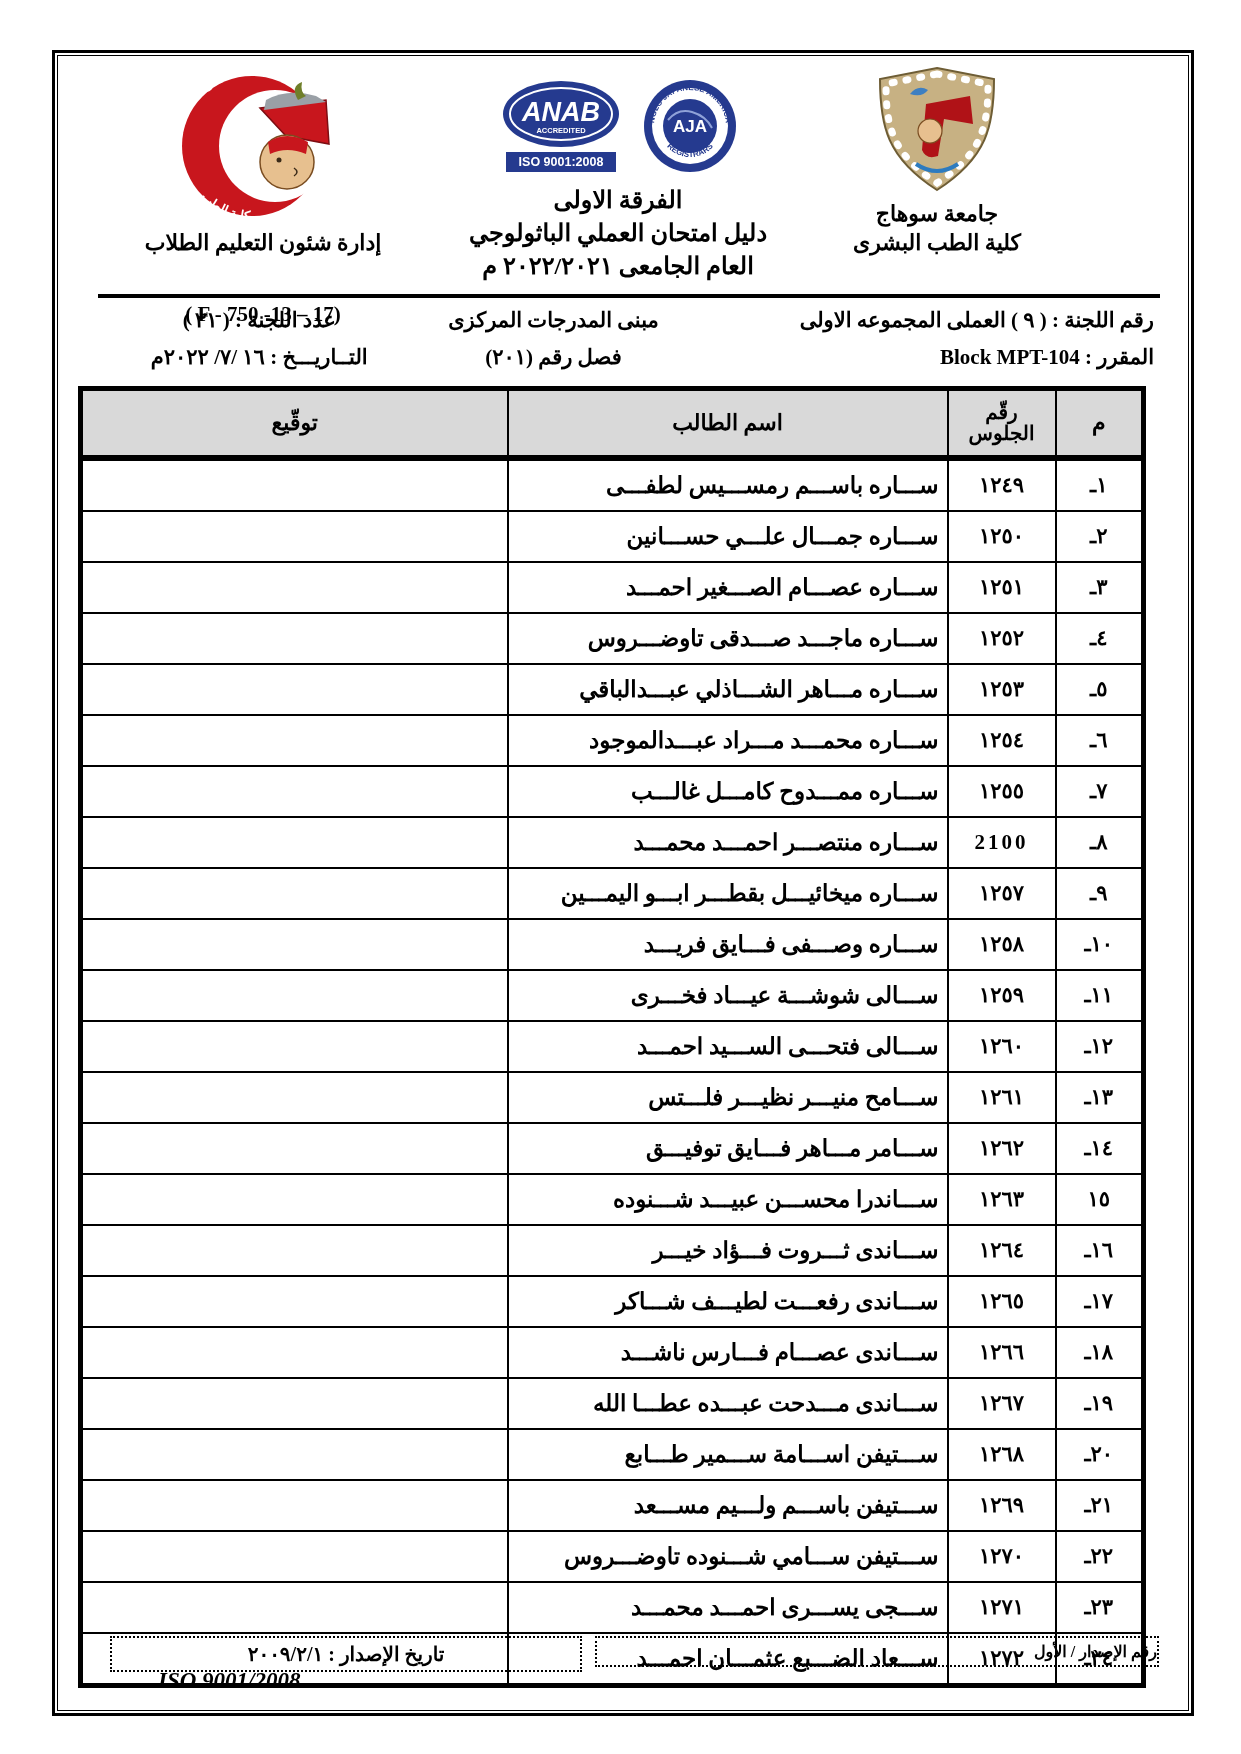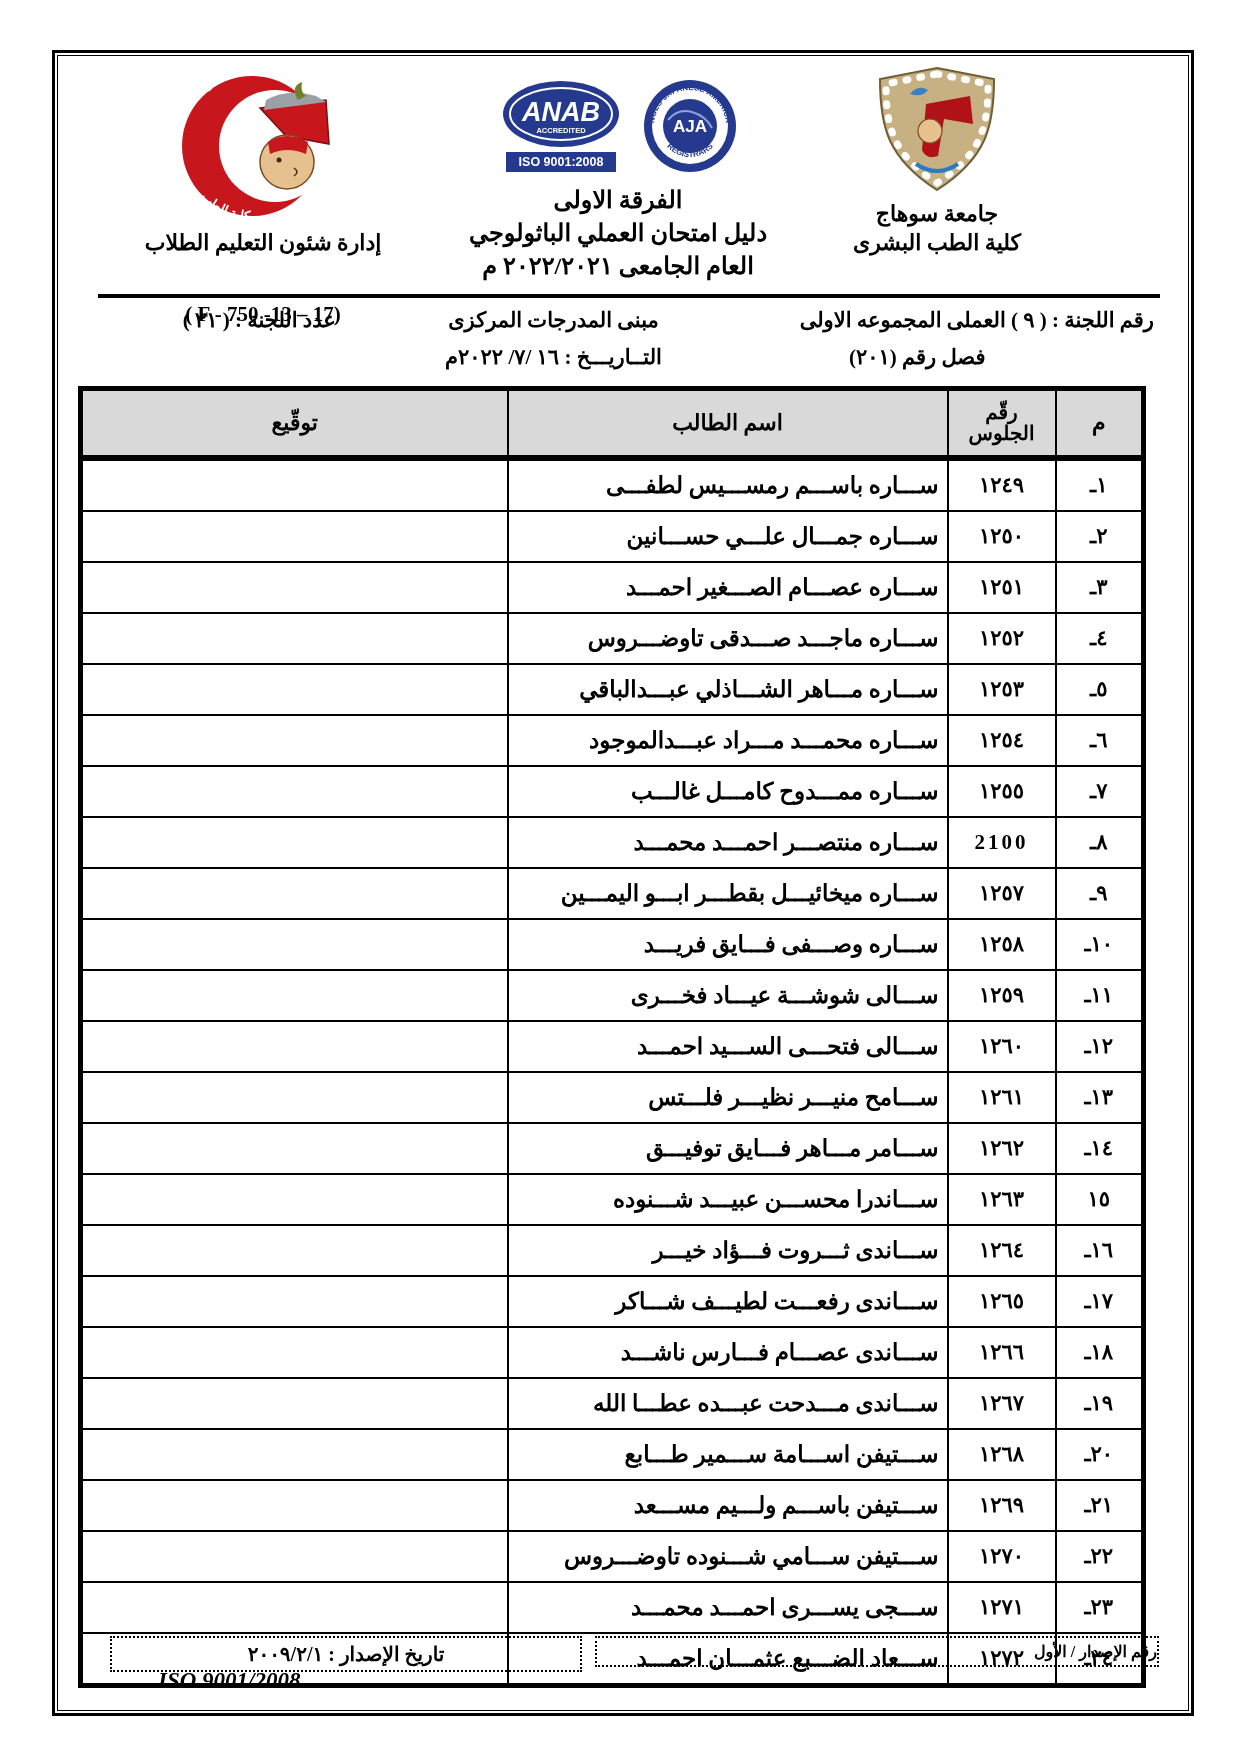--- a/index.html
+++ b/index.html
@@ -135,20 +135,21 @@
 
       <div class="rule"></div>
 
       <div class="info">
         <div class="info-row">
           <div class="c1">رقم اللجنة : ( ٩ ) العملى المجموعه الاولى</div>
           <div class="c2">مبنى المدرجات المركزى</div>
           <div class="c3">عدد اللجنة : ( ٣١ )</div>
         </div>
         <div class="info-row">
+          <div class="c1">المقرر : Block MPT-104</div>
           <div class="c2">فصل رقم (٢٠١)</div>
           <div class="c3">التــاريـــخ : ١٦ /٧/ ٢٠٢٢م</div>
         </div>
       </div>
 
       <div class="table-wrap">
         <table class="students" dir="rtl">
           <colgroup>
             <col style="width:88px">
               <col style="width:108px">

